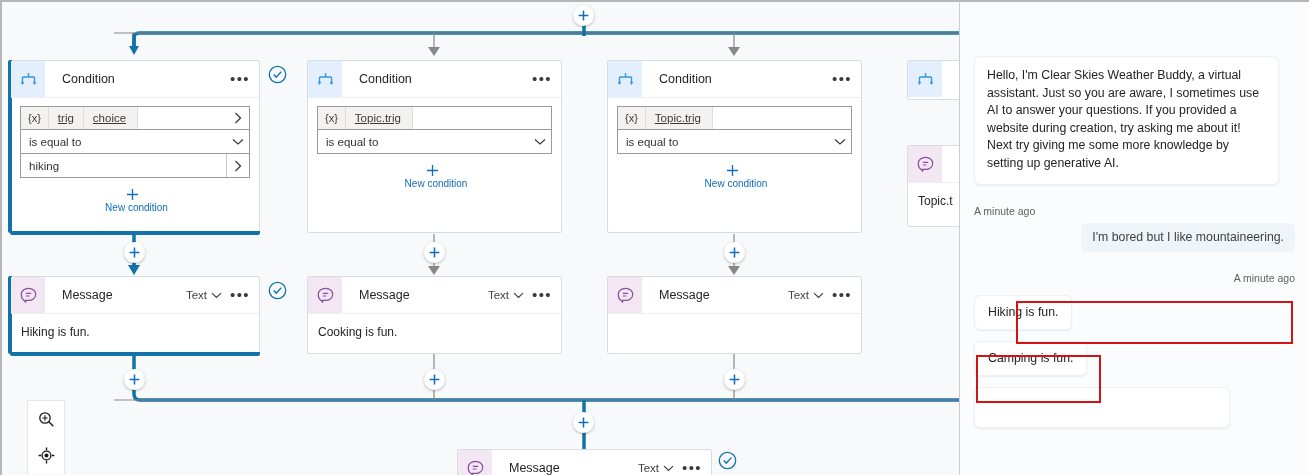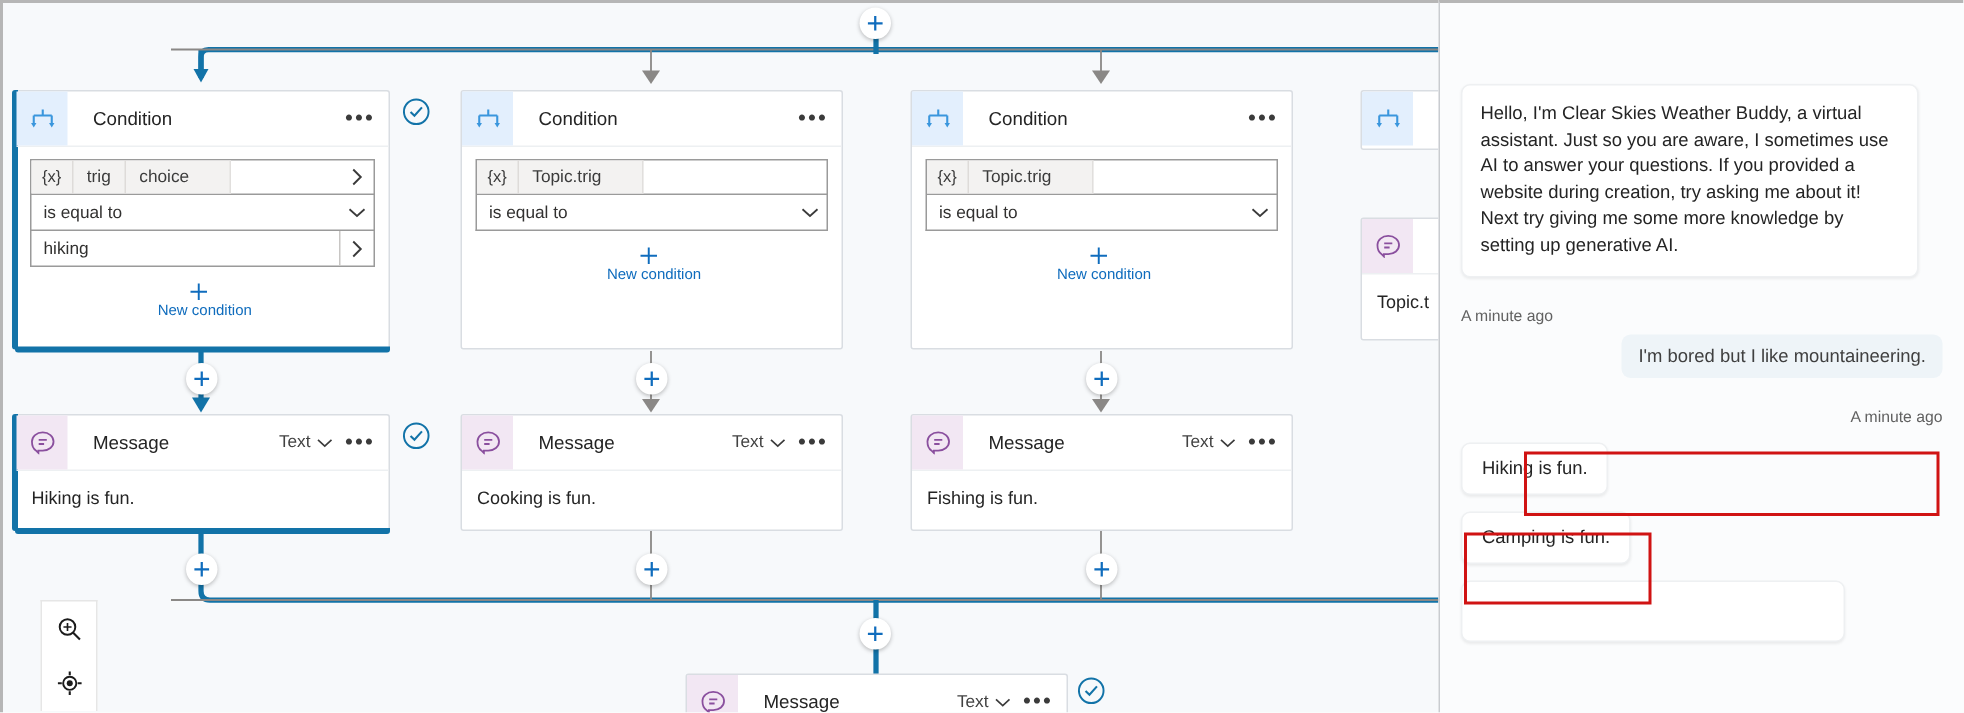--- a/index.html
+++ b/index.html
@@ -75,23 +75,23 @@
   .token{
     display:flex;align-items:center;height:22px;background:#f3f2f1;
     border-right:1px solid #e1dfdd;
   }
   .token .tk-x{
     font-size:11px;color:#3b3b3b;padding:0 7px;border-right:1px solid #dedbd9;
     height:22px;display:flex;align-items:center;
   }
   .token .tk-seg{
     font-size:11.5px;color:#3b3b3b;padding:0 9px;height:22px;
-    display:flex;align-items:center;border-right:1px solid #dedbd9;
-  }
-  .token .tk-seg.last{border-right:none;padding-right:27px;}
+    display:flex;align-items:center;border-right:1px solid #dedbd9;text-decoration:underline;
+  }
+  .token .tk-seg.last{border-right:none;padding-right:11px;}
   .fld-text{font-size:11.5px;color:#323130;padding-left:8px;flex:1;white-space:nowrap;}
   .fld-right{
     width:22px;height:100%;display:flex;align-items:center;justify-content:center;
     flex:0 0 22px;
   }
   .fld-right.bordered{border-left:1px solid #c8c6c4;}
 
   .newcond{
     display:flex;align-items:center;margin-top:9px;padding-left:3px;
     color:#0f6cbd;font-size:10px;cursor:pointer;flex-direction:column;
@@ -415,21 +415,20 @@
         </div>
         <div class="node-title">Message</div>
         <div class="node-kind">Text</div>
         <div class="chev-sm">
           <svg width="11" height="7" viewBox="0 0 11 7">
               <path d="M1 1.2 L5.5 5.4 L10 1.2" stroke="#3b3b3b" stroke-width="1.1" fill="none"></path>
             </svg>
         </div>
         <div class="ellipsis">•••</div>
       </div>
-      <div class="msg-text">Fishing is fun.</div>
     </div>
 
     <div class="node" style="left:455px;top:447px;width:255px;height:60px;overflow:hidden;">
       <div class="node-head">
         <div class="node-icon msg">
           <svg width="17" height="16" viewBox="0 0 17 16">
               <path d="M8.5 1.3 C12.6 1.3 15.7 4 15.7 7.4 C15.7 10.8 12.6 13.4 8.5 13.4 L5.6 13.4 L5.6 15 L3.9 13.3 C2.1 12.2 1.3 10 1.3 7.4 C1.3 4 4.4 1.3 8.5 1.3 Z" fill="none" stroke="#8a4f9e" stroke-width="1.2"></path>
               <path d="M5.8 6.3 L11.2 6.3 M5.8 9 L9.4 9" stroke="#8a4f9e" stroke-width="1.2"></path>
             </svg>
         </div>

